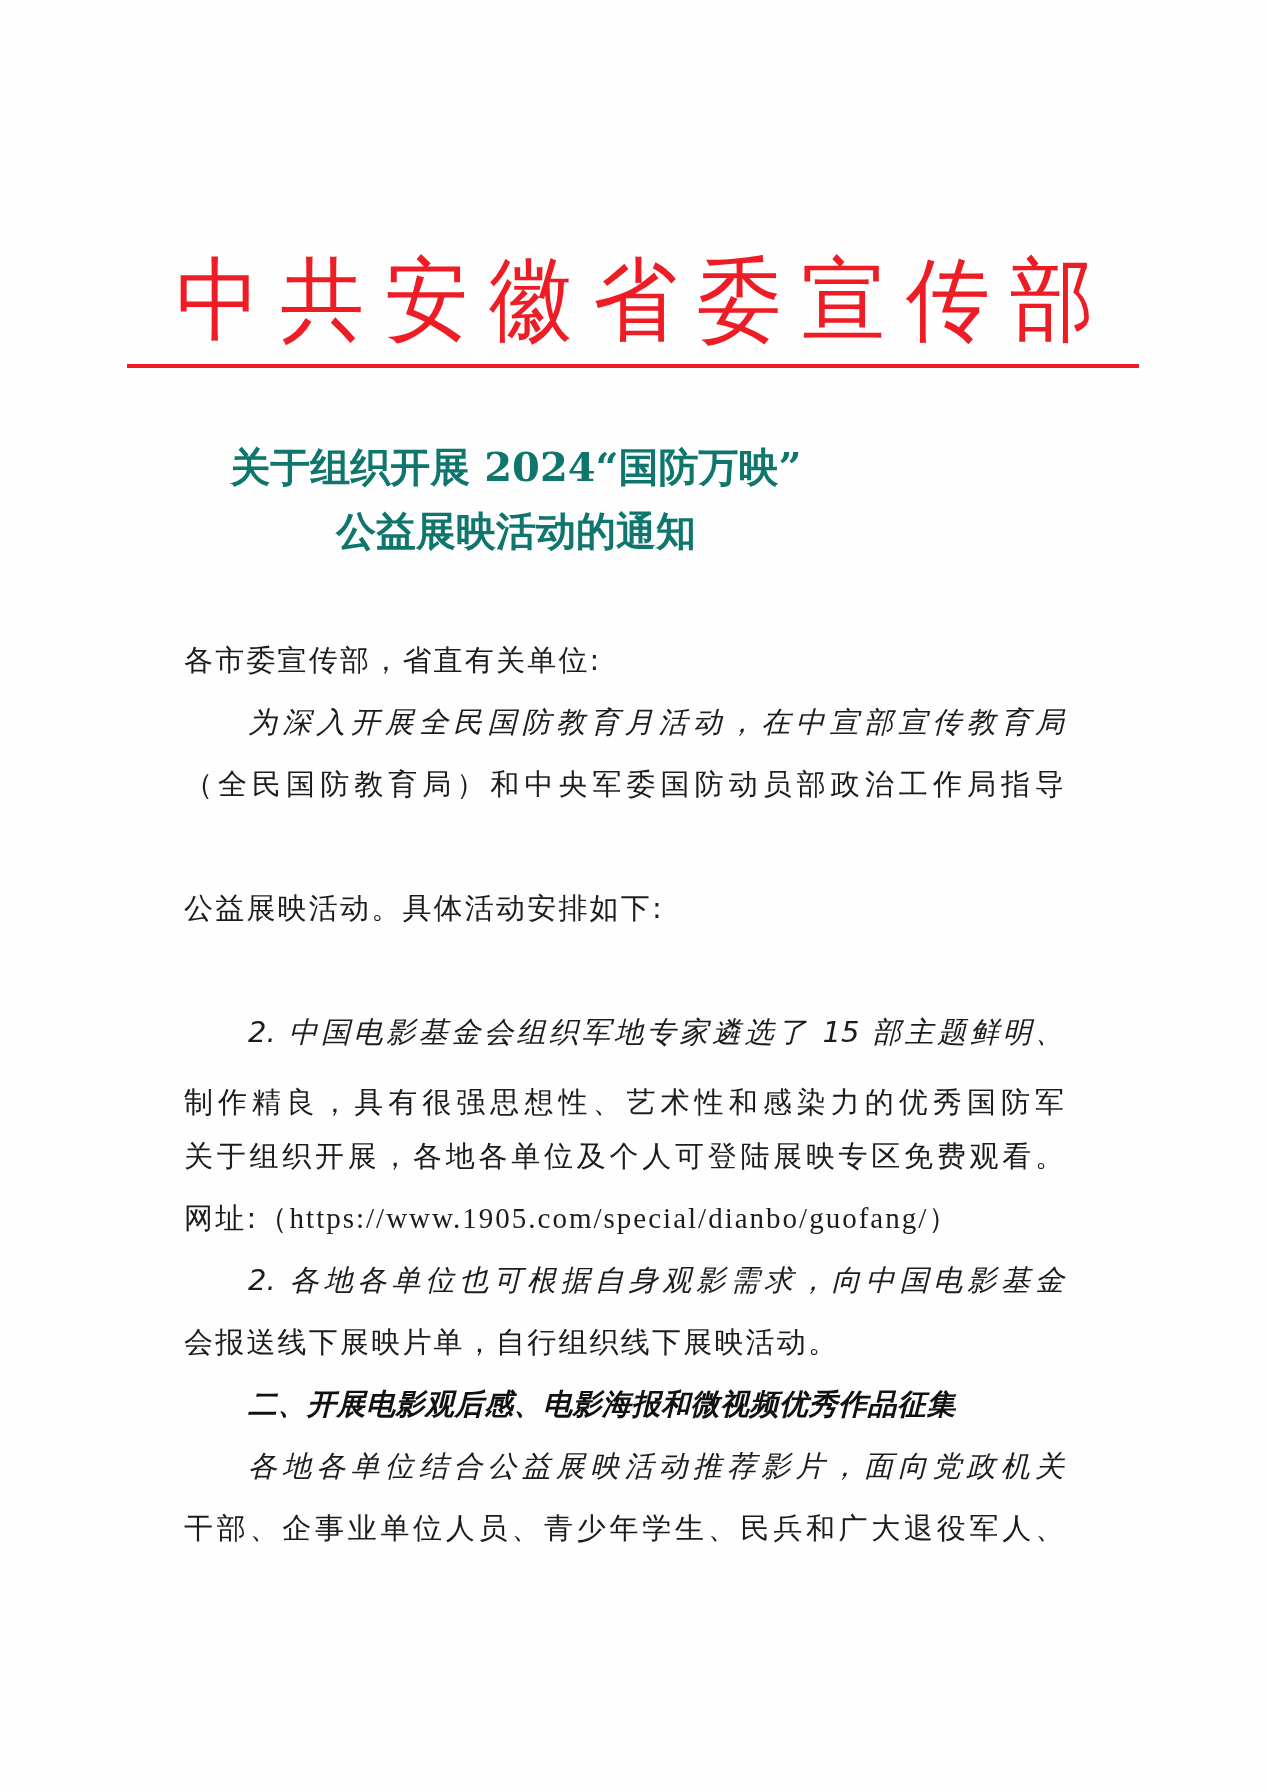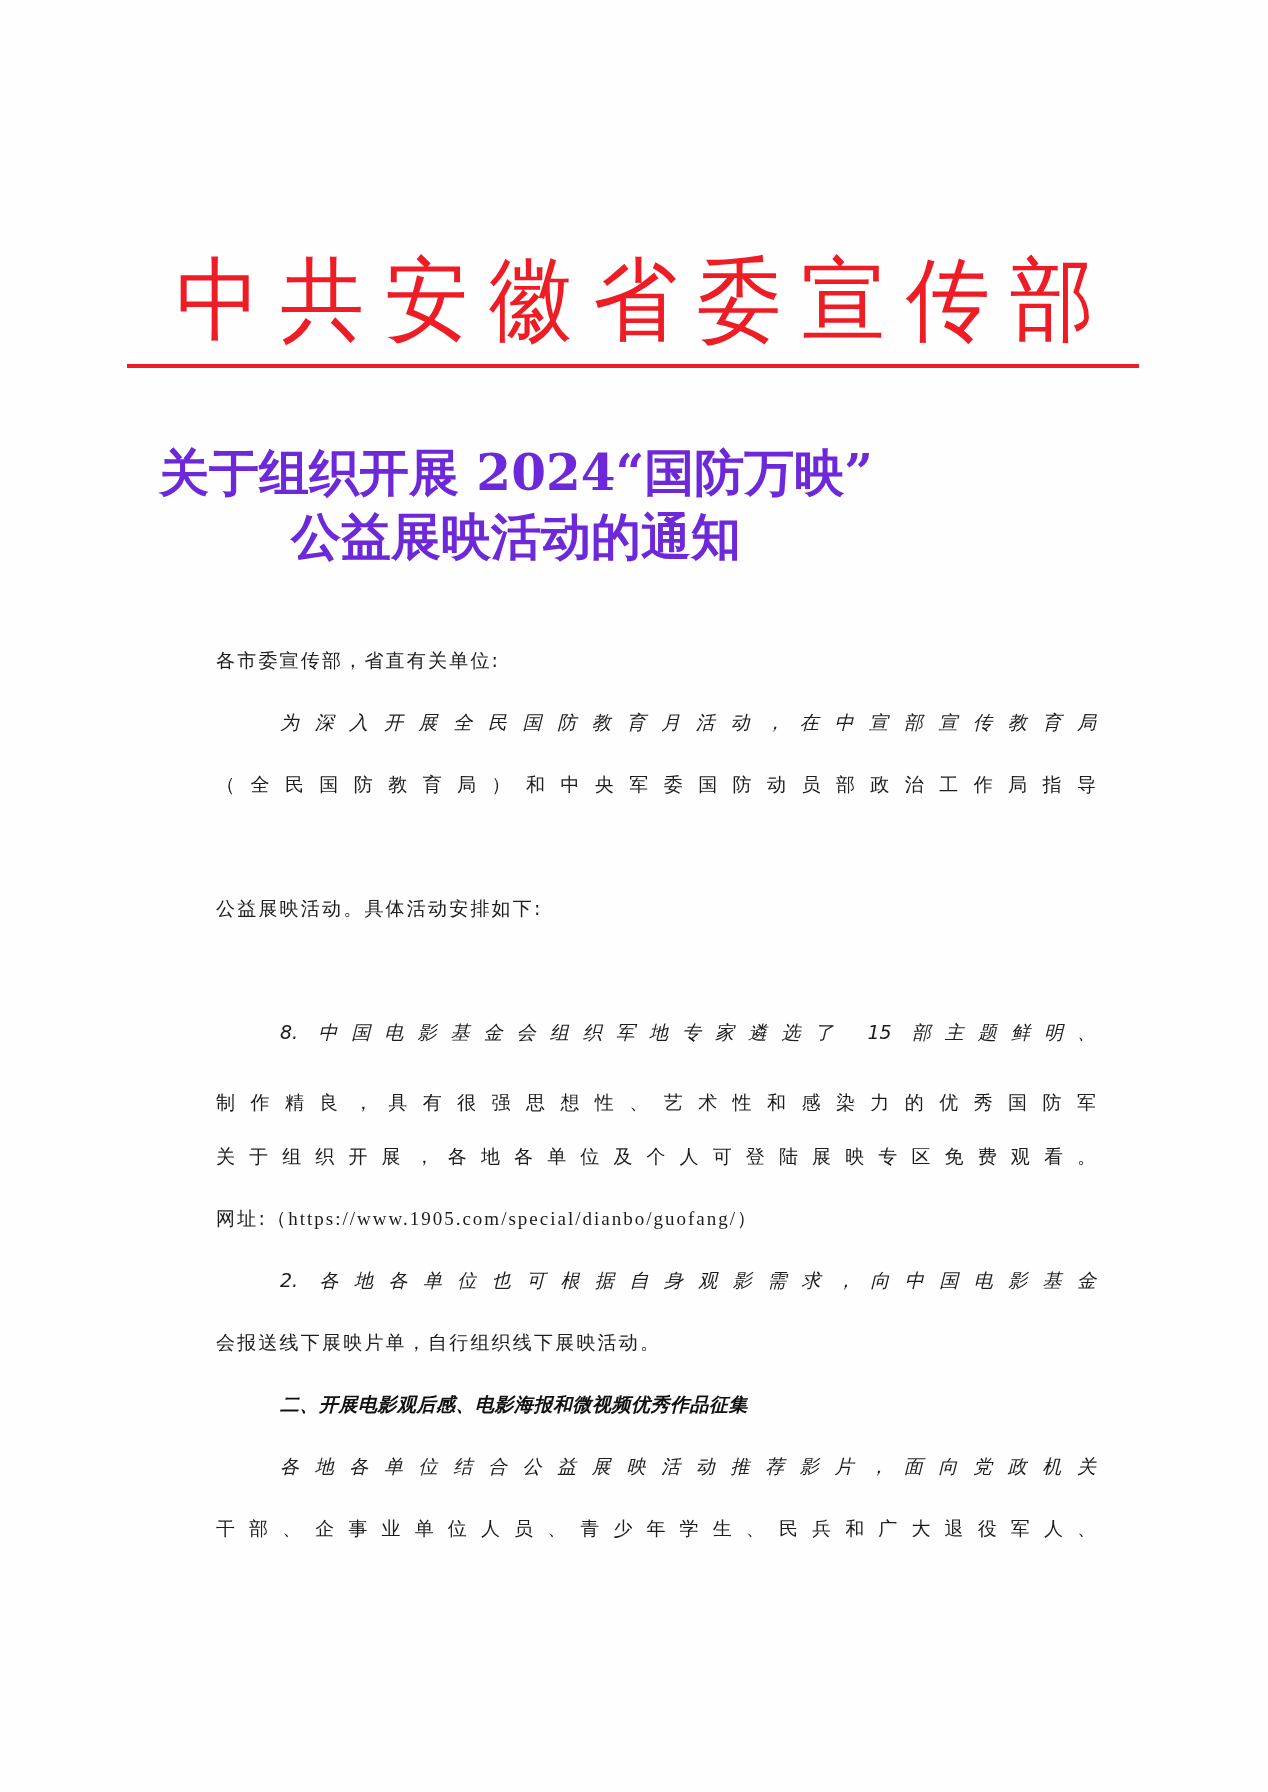--- a/index.html
+++ b/index.html
@@ -51,37 +51,36 @@
       height: 4px;
       background: #ee1c25;
     }
     .doc-title {
       position: absolute;
       left: 0;
       width: 1032px;
       text-align: center;
       font-family: "DejaVu Serif", "Liberation Serif", serif;
       font-weight: bold;
-      font-size: 50px;
-      color: #6d28d9;
+      font-size: 40px;
+      color: #0f766e;
       letter-spacing: 0px;
     }
     .doc-title.l1 { top: 440px; }
     .doc-title.l2 { top: 504px; }
     .body-line {
       position: absolute;
       left: 184px;
       width: 880px;
       font-family: "DejaVu Sans", "Liberation Sans", sans-serif;
-      font-size: 19px;
+      font-size: 29px;
       line-height: 40px;
       color: #1c1c1c;
       white-space: nowrap;
       letter-spacing: 2.2px;
-      margin-left: 32px;
     }
     .body-line.indent { left: 248px; width: 816px; font-style: italic; }
     .body-line.heading {
       font-family: "DejaVu Sans", "Liberation Sans", sans-serif;
       font-weight: bold;
       color: #111;
       letter-spacing: 1px;
     }
     .body-line.justify {
       text-align: justify;
@@ -118,21 +117,21 @@
   <div class="doc-title l1">关于组织开展 2024“国防万映”</div>
   <div class="doc-title l2">公益展映活动的通知</div>
 
   <div class="body-line" style="top:640px;">各市委宣传部，省直有关单位:</div>
 
   <div class="body-line indent justify" style="top:702px;">为深入开展全民国防教育月活动，在中宣部宣传教育局</div>
   <div class="body-line justify" style="top:764px;">（全民国防教育局）和中央军委国防动员部政治工作局指导</div>
   <div class="body-line" style="top:888px;">公益展映活动。具体活动安排如下:</div>
 
 
-  <div class="body-line indent justify" style="top:1012px;">8. 中国电影基金会组织军地专家遴选了 15 部主题鲜明、</div>
+  <div class="body-line indent justify" style="top:1012px;">2. 中国电影基金会组织军地专家遴选了 15 部主题鲜明、</div>
   <div class="body-line justify" style="top:1082px;">制作精良，具有很强思想性、艺术性和感染力的优秀国防军</div>
   <div class="body-line justify" style="top:1136px;">关于组织开展，各地各单位及个人可登陆展映专区免费观看。</div>
 
   <div class="body-line url-line" style="top:1198px;">
     <span>网址:（</span><span class="url">https://www.1905.com/special/dianbo/guofang/</span><span>）</span>
   </div>
 
   <div class="body-line indent justify" style="top:1260px;">2. 各地各单位也可根据自身观影需求，向中国电影基金</div>
   <div class="body-line" style="top:1322px;">会报送线下展映片单，自行组织线下展映活动。</div>
 

